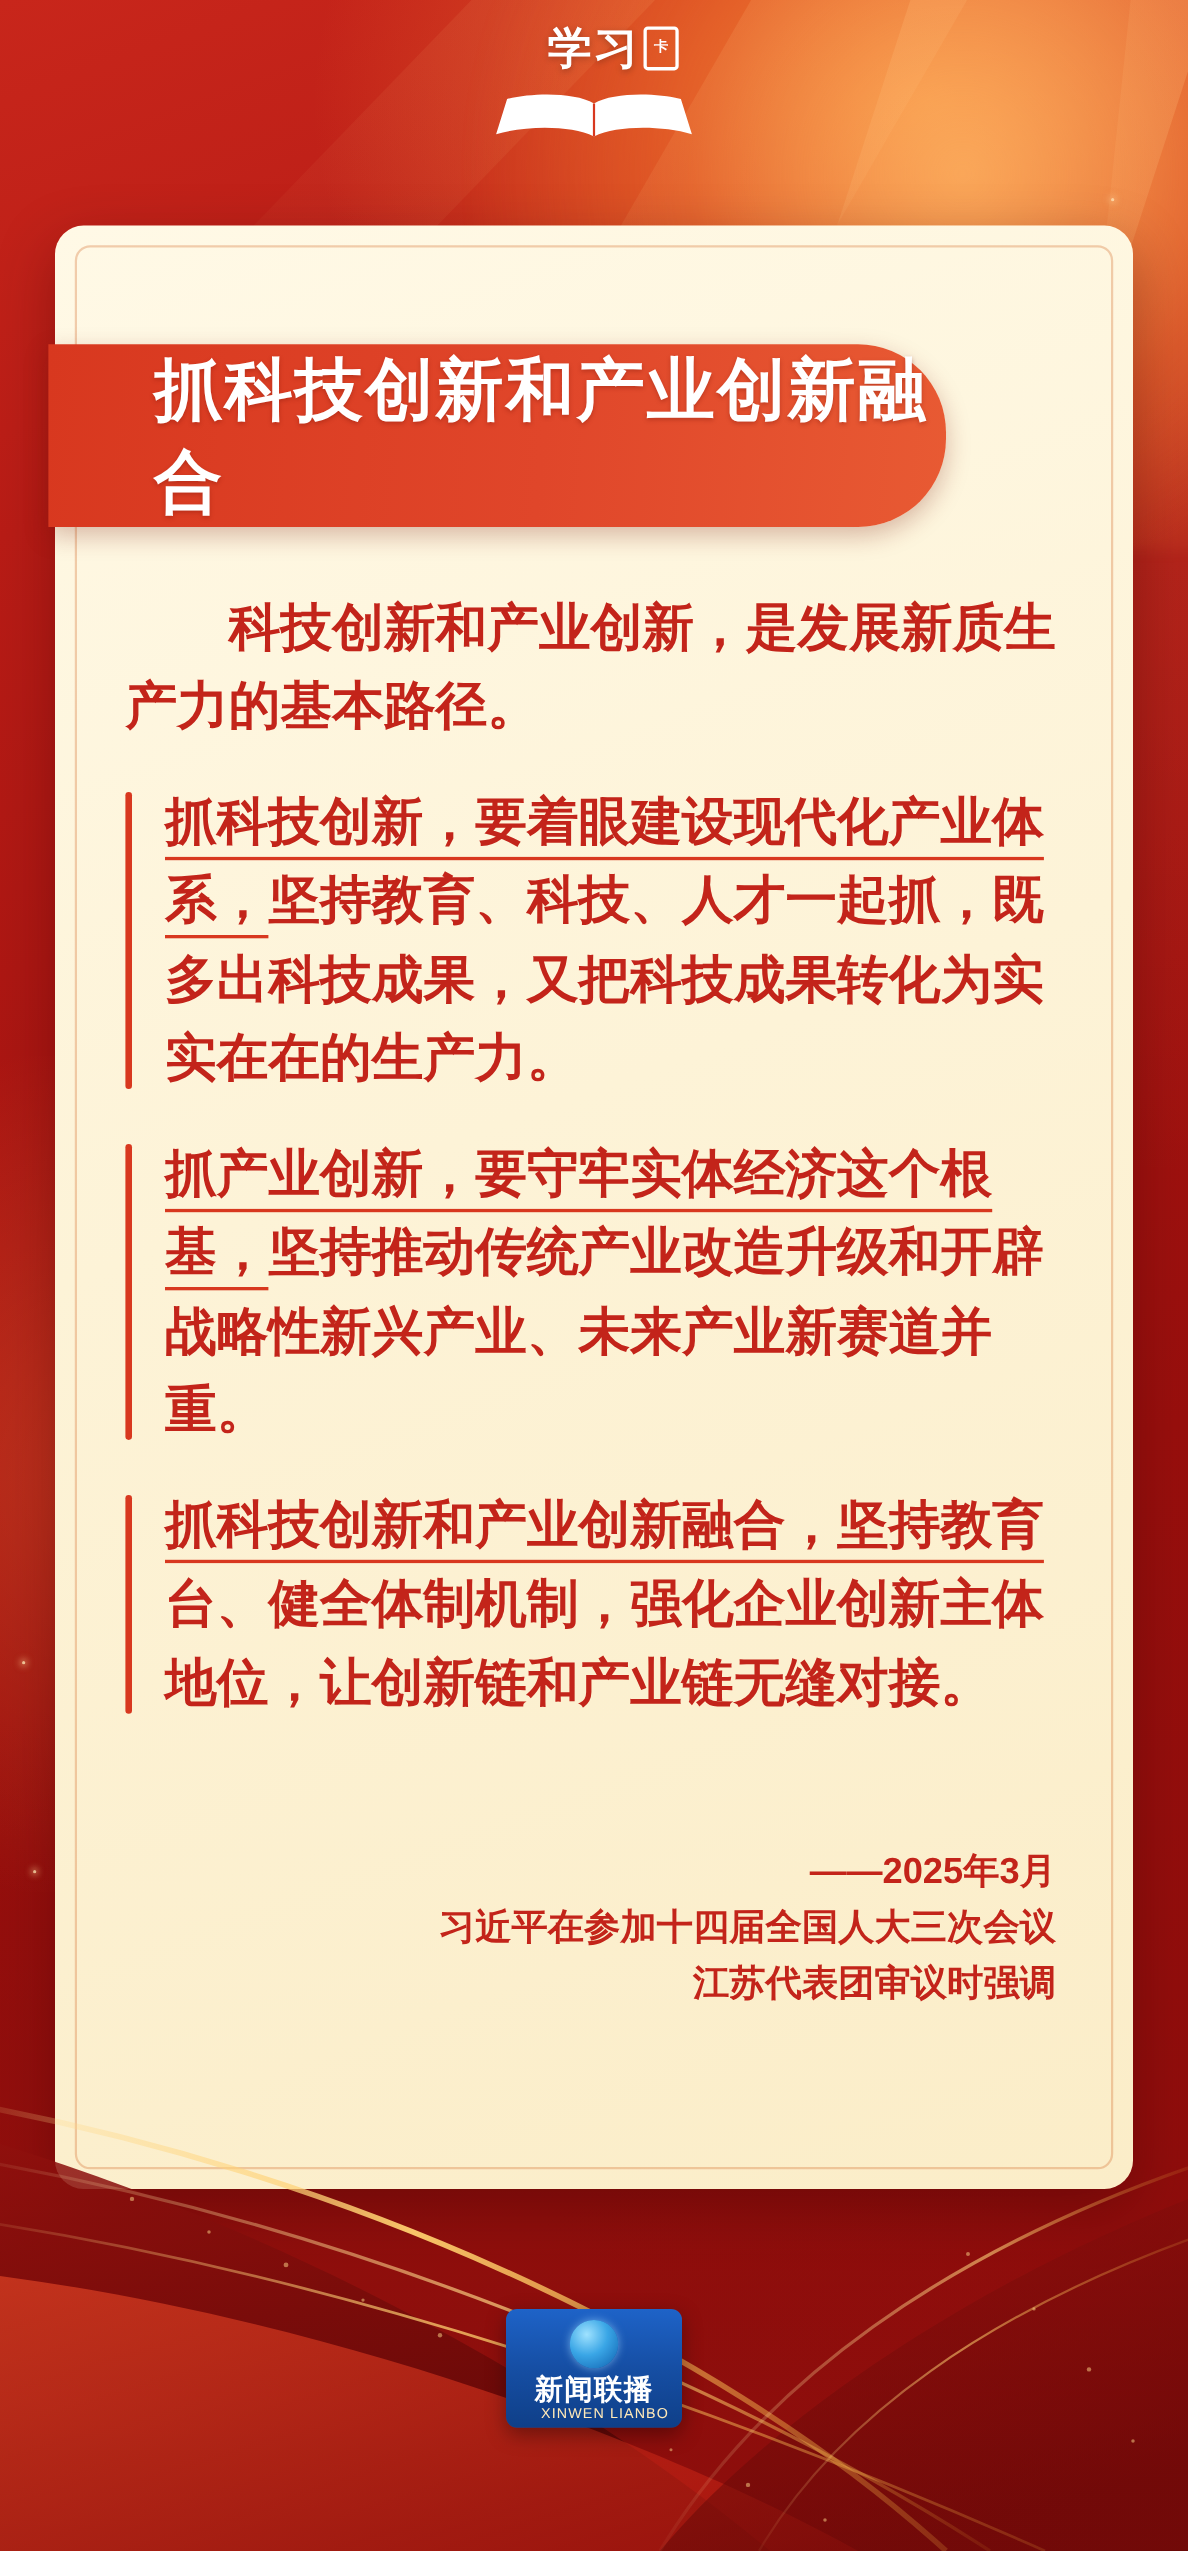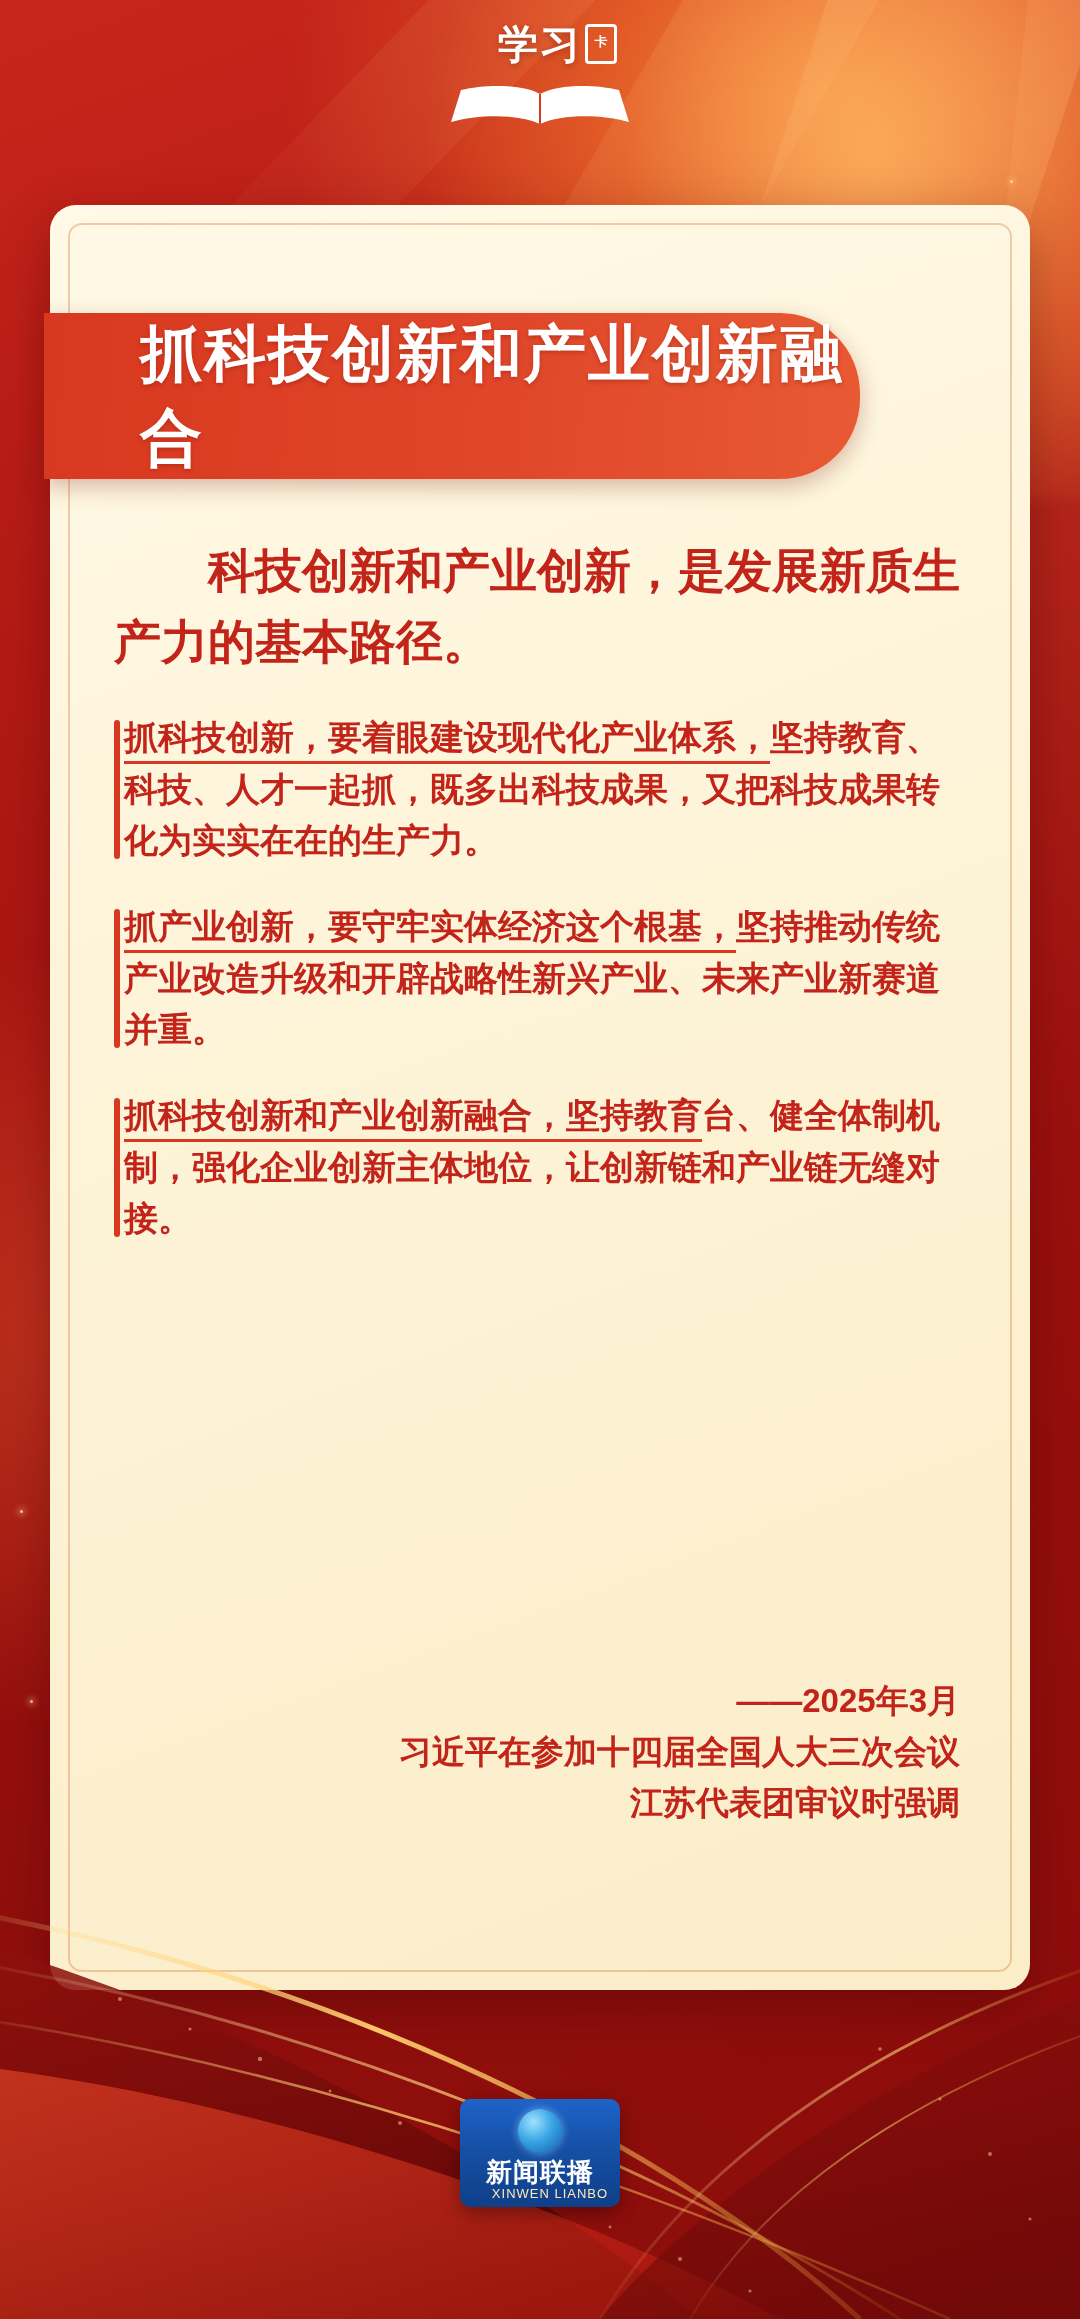--- a/index.html
+++ b/index.html
@@ -156,24 +156,24 @@
     font-size: 47px;
     line-height: 1.52;
     text-indent: 2em;
     font-family: "DejaVu Serif", "Liberation Serif", serif;
     font-weight: 700;
     margin: 0 0 34px 0;
   }
 
   .para {
     position: relative;
-    padding-left: 10px;
+    padding-left: 36px;
     margin-bottom: 34px;
     color: #c3241a;
-    font-size: 34px;
+    font-size: 47px;
     line-height: 1.52;
     font-family: "DejaVu Serif", "Liberation Serif", serif;
     font-weight: 700;
   }
   .para::before {
     content: "";
     position: absolute;
     left: 0; top: 8px; bottom: 8px;
     width: 6px;
     background: #d8381f;

